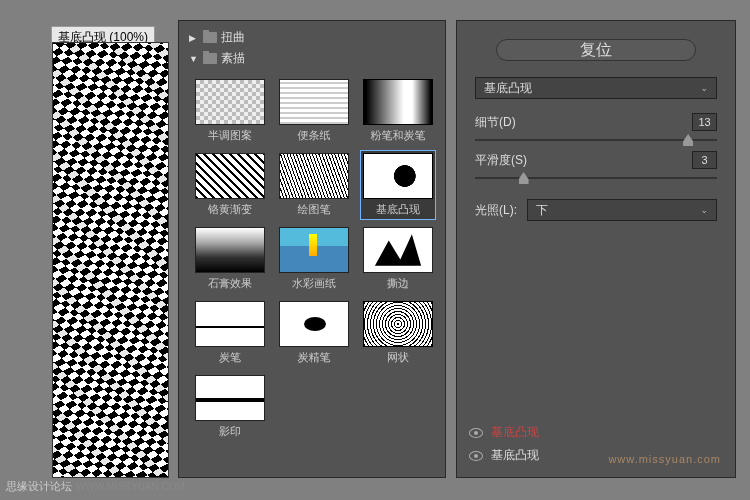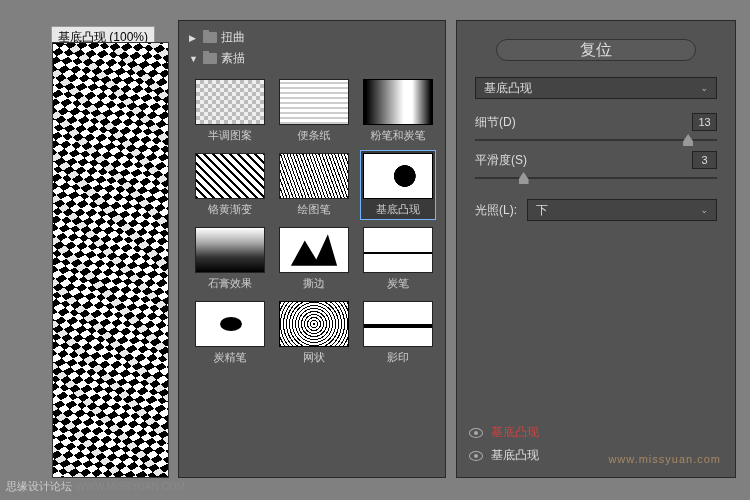--- a/index.html
+++ b/index.html
@@ -118,20 +118,24 @@
       </div>
       <div class="thumb-item selected">
         <div class="thumb t6"></div>
         <div class="thumb-label">基底凸现</div>
       </div>
       <div class="thumb-item">
         <div class="thumb t7"></div>
         <div class="thumb-label">石膏效果</div>
       </div>
       <div class="thumb-item">
+        <div class="thumb t8"></div>
+        <div class="thumb-label">水彩画纸</div>
+      </div>
+      <div class="thumb-item">
         <div class="thumb t9"></div>
         <div class="thumb-label">撕边</div>
       </div>
       <div class="thumb-item">
         <div class="thumb t10"></div>
         <div class="thumb-label">炭笔</div>
       </div>
       <div class="thumb-item">
         <div class="thumb t11"></div>
         <div class="thumb-label">炭精笔</div>

